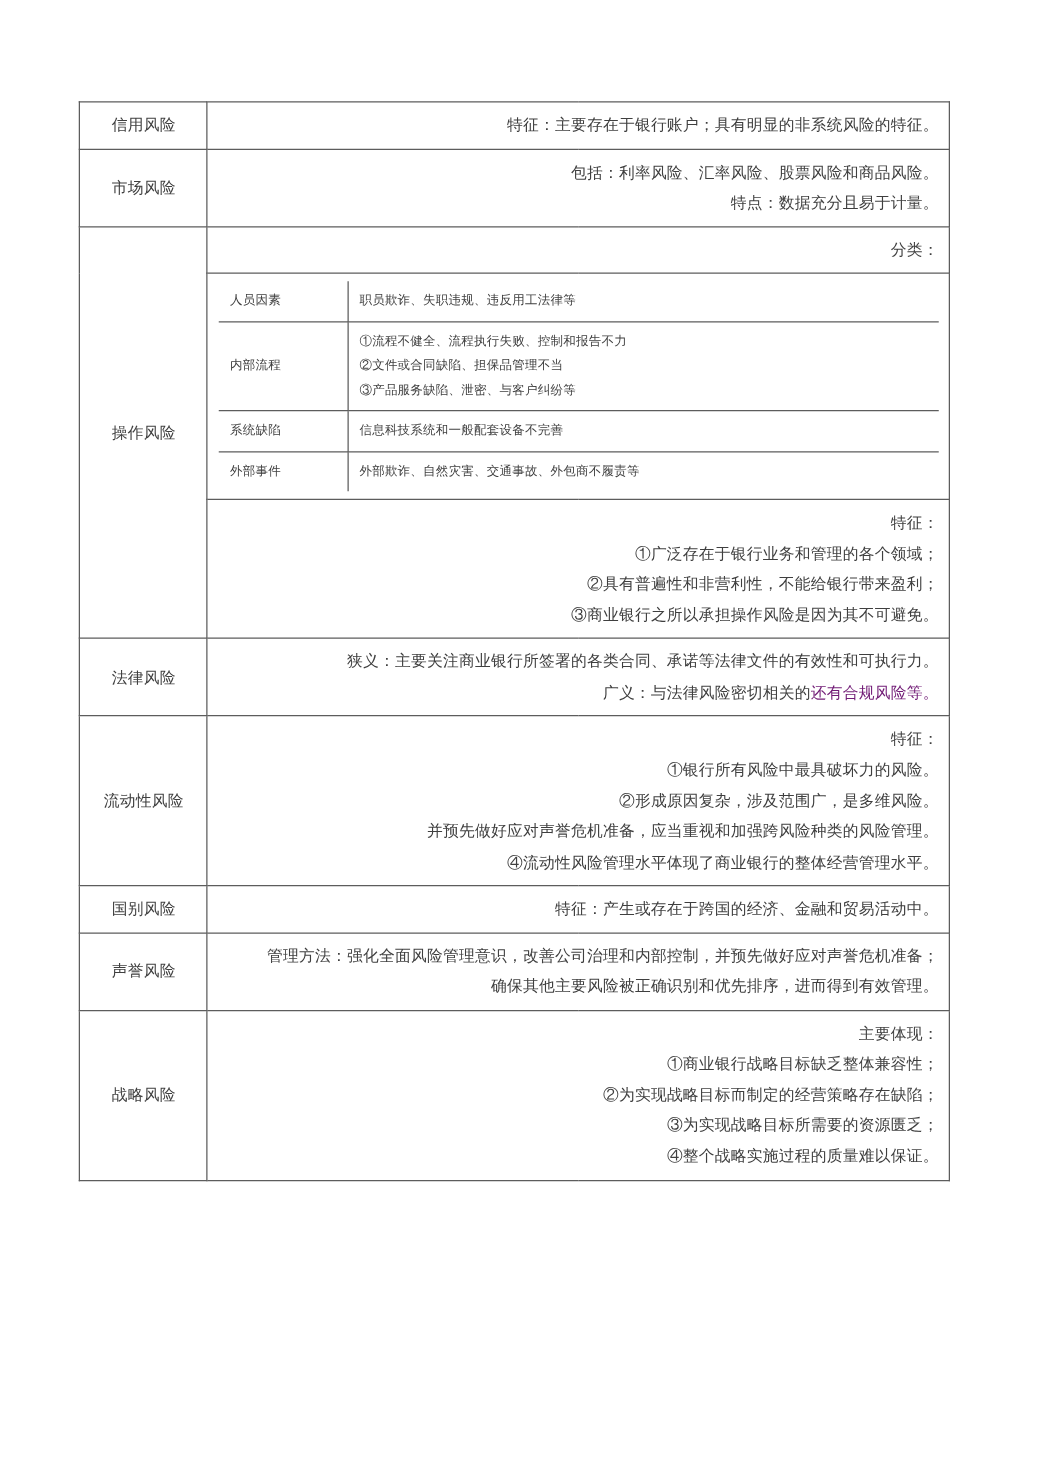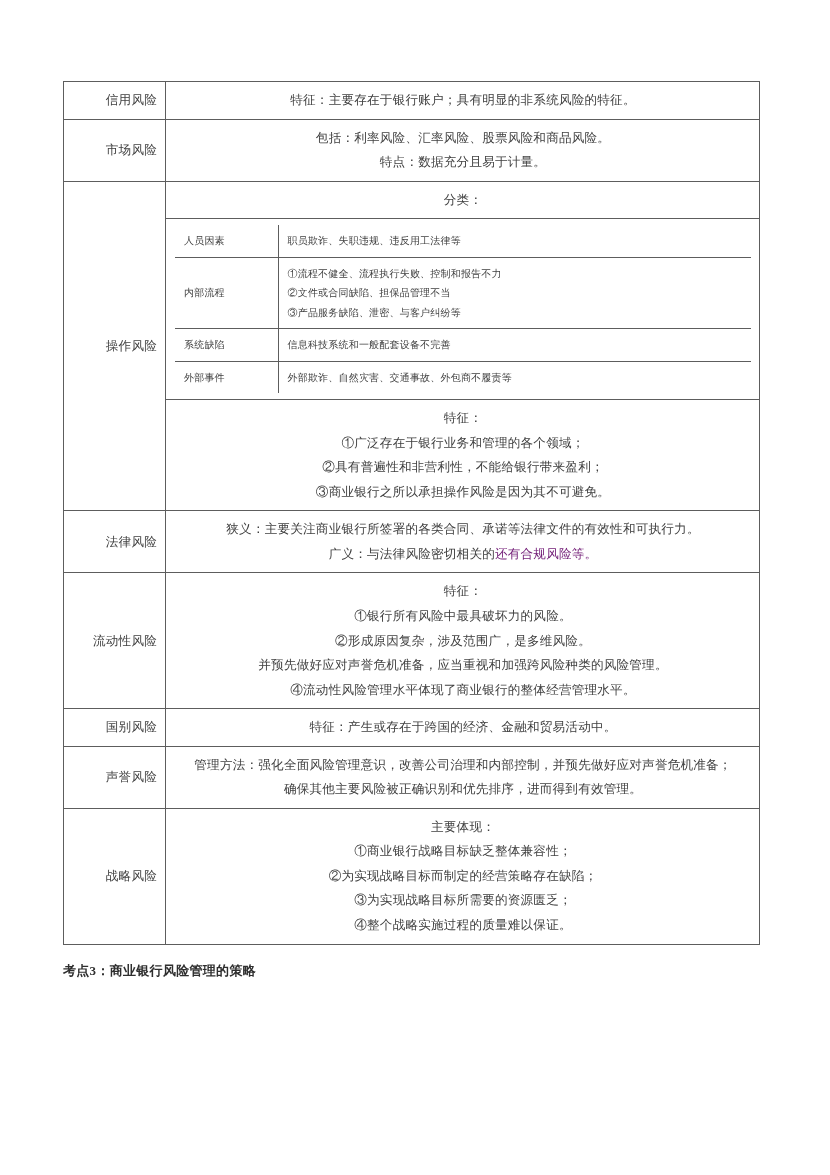--- a/index.html
+++ b/index.html
@@ -39,25 +39,25 @@
     vertical-align: middle;
     font-size: 12.6px;
     line-height: 1.95;
     color: #3f3f3f;
     letter-spacing: 0.2px;
     word-break: break-all;
   }
   td.label-col {
     width: 102px;
     box-sizing: border-box;
+    text-align: center;
+    padding-left: 10px;
+  }
+  td.body-col {
     text-align: right;
-    padding-left: 10px;
-  }
-  td.body-col {
-    text-align: center;
   }
   
   td.nested-host {
     padding: 0;
     border: 0;
   }
   table.sub-table {
     width: 100%;
     border-collapse: collapse;
     table-layout: fixed;
@@ -214,16 +214,15 @@
             <span class="line">①商业银行战略目标缺乏整体兼容性；</span>
             <span class="line">②为实现战略目标而制定的经营策略存在缺陷；</span>
             <span class="line">③为实现战略目标所需要的资源匮乏；</span>
             <span class="line">④整个战略实施过程的质量难以保证。</span>
           </td>
         </tr>
 
       </tbody>
     </table>
 
-    <div class="heading">考点3：商业银行风险管理的策略</div>
 
   </div>
 </div>
 
 </body></html>

